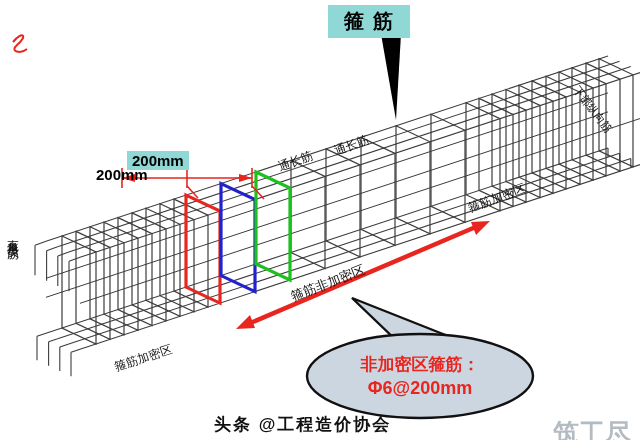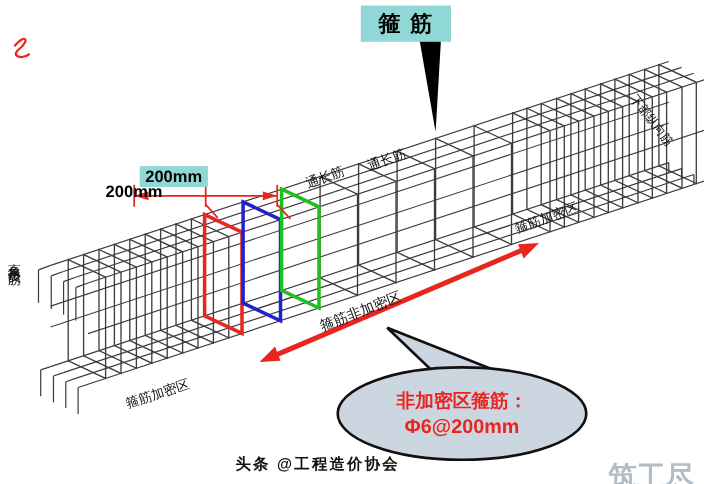--- a/index.html
+++ b/index.html
@@ -28,21 +28,21 @@
   }
   .dim-plain{
     position:absolute;left:96px;top:166px;color:#000;font-size:15px;
     font-weight:bold;z-index:2;
   }
   .vert-label{
     position:absolute;left:4px;top:230px;writing-mode:vertical-rl;
     font-size:12px;color:#111;letter-spacing:2px;
   }
   .watermark{
-    position:absolute;left:214px;top:413px;font-size:14px;font-weight:bold;
+    position:absolute;left:214px;top:413px;font-size:17px;font-weight:bold;
     color:#111;letter-spacing:2px;z-index:5;
   }
   .corner-mark{
     position:absolute;left:553px;top:402px;font-size:26px;font-weight:bold;
     color:#b4bcc3;z-index:1;margin-top:14px;
   }
 </style>
 </head>
 <body>
 

